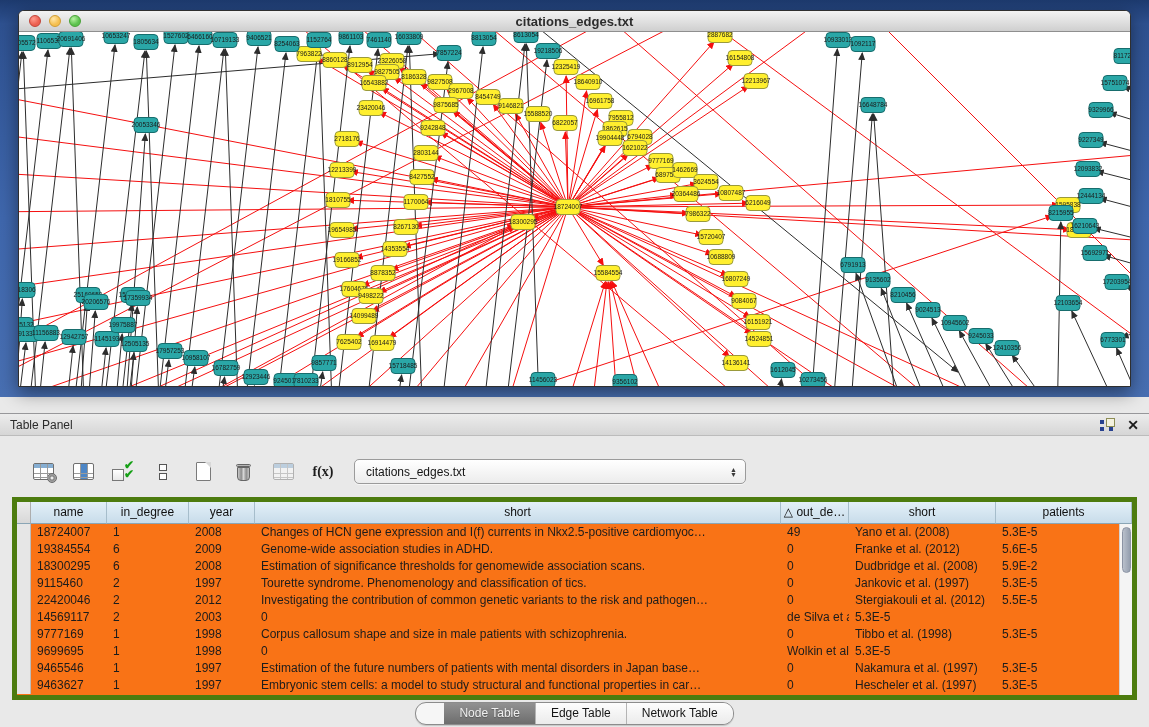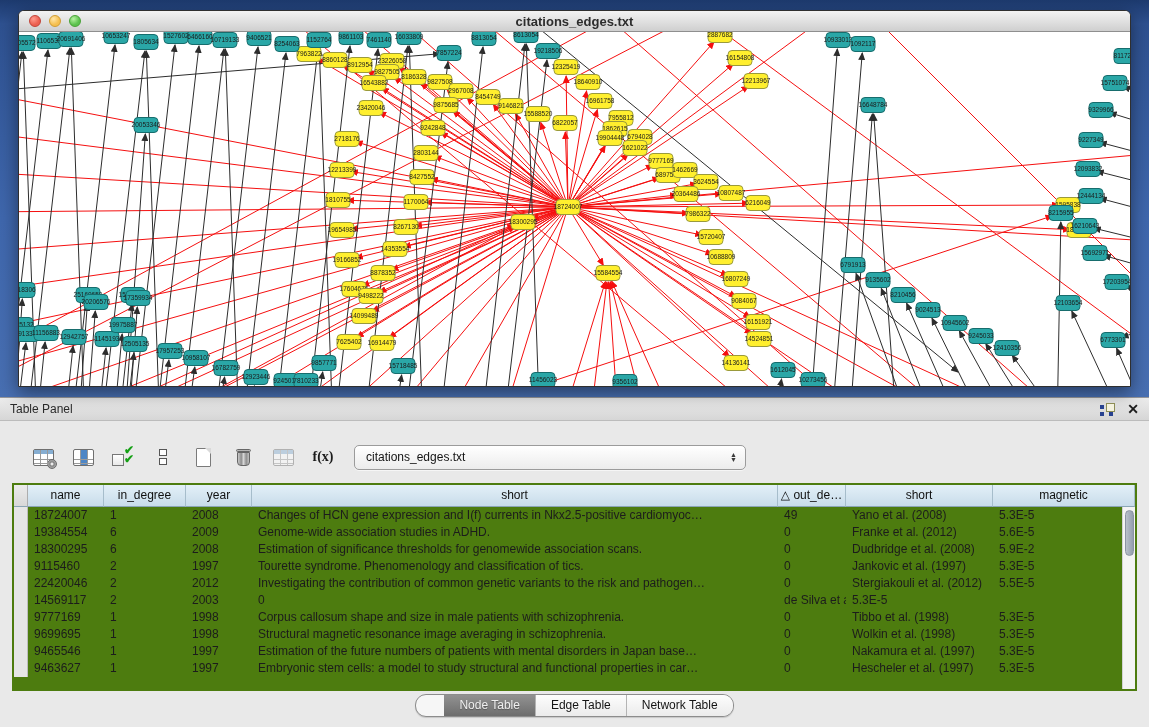--- a/index.html
+++ b/index.html
@@ -22,21 +22,21 @@
   .light.yellow{ background:radial-gradient(circle at 35% 30%,#ffe6a8,#f5bf4f 60%); border:1px solid #d09c32; }
   .light.green { background:radial-gradient(circle at 35% 30%,#b6f2a1,#5cc24e 60%); border:1px solid #47a236; }
   .canvas { position:relative; height:354px; background:#fff; overflow:hidden; }
   .canvas svg { position:absolute; left:0; top:0; }
   .net-label { font-size:6.5px; fill:#1b1b1b; text-anchor:middle; pointer-events:none; }
 
   
   .panel { height:330px; background:#e9e9e9; display:flex; flex-direction:column; }
   .panel-header { height:24px; background:linear-gradient(180deg,#ececec,#d6d6d6);
     border-top:1px solid #97979a; border-bottom:1px solid #bcbcbc;
-    display:flex; align-items:center; padding:0 10px; }
+    display:flex; align-items:center; padding:0 10px;margin-top:16px; }
   .panel-title { font-size:12px; color:#2b2b2b; }
   .panel-header .spacer { flex:1; }
   .float-ic { width:15px; height:13px; position:relative; margin-right:12px; }
   .float-ic .sq { position:absolute; right:0; top:0; width:9px; height:9px; border:1px solid #8d8d55; background:#f4f2df; }
   .float-ic .d1,.float-ic .d2,.float-ic .d3 { position:absolute; width:4px; height:4px; background:#27418f; }
   .float-ic .d1{ left:0; bottom:0; } .float-ic .d2{ left:0; top:2px; } .float-ic .d3{ right:2px; bottom:0; }
   .close-ic { font-size:14px; font-weight:bold; color:#1c1c1c; line-height:14px; }
 
   .toolbar { height:58px; display:flex; align-items:center; padding:14px 0 0 30px; gap:14px; }
   .tb-ic { width:26px; height:24px; display:flex; align-items:center; justify-content:center; }
@@ -61,22 +61,22 @@
   .trash-ic .lid { position:absolute; top:1px; left:0; right:0; height:3px; background:linear-gradient(#dcdcdc,#8f8f8f); border:1px solid #666; border-radius:2px; }
   .trash-ic .bin { position:absolute; top:4px; left:1px; right:1px; bottom:0; background:linear-gradient(90deg,#c9c9c9,#8f8f8f 30%,#d6d6d6 50%,#8f8f8f 75%,#c2c2c2); border:1px solid #666; border-radius:0 0 4px 4px; }
   .dis { opacity:.45; }
   .fx-ic { font-family:"Liberation Serif", serif; font-weight:bold; font-size:14px; color:#1c1c1c; }
   .combo { margin-left:4px; width:392px; height:25px; border:1px solid #9b9b9b; border-radius:5px;
     background:linear-gradient(180deg,#ffffff,#ececec); display:flex; align-items:center;
     padding:0 8px 0 11px; font-size:12px; color:#141414; box-shadow:0 1px 0 rgba(255,255,255,.6); }
   .combo .lbl { flex:1; }
   .combo .arrows { display:flex; flex-direction:column; line-height:5px; font-size:7px; color:#3a3a3a; }
 
-  .tablebox { margin:4px 12px 0 12px; height:208px; background:#4d7c0f;
-    border:2px solid #4d7c0f; position:relative; overflow:hidden; }
+  .tablebox { margin:4px 12px 0 12px; height:208px; background:#f97316;
+    border:5px solid #4d7c0f; position:relative; overflow:hidden; }
   .tgrid { display:grid; grid-template-columns:14px 76px 82px 66px 526px 68px 147px 1fr; }
   .thead { height:22px; }
   .thead .hc { background:linear-gradient(180deg,#e3f0f8,#c8dcea); border-right:1px solid #a6bdcb;
     border-bottom:1px solid #8aa5b5; font-size:12px; color:#101010; text-align:center; line-height:21px;
     overflow:hidden; white-space:nowrap; }
   .thead .gutter { background:linear-gradient(180deg,#ececec,#d8d8d8); border-right:1px solid #adadad; border-bottom:1px solid #8aa5b5; }
   .trow { height:17px; }
   .trow .tc { font-size:12px; color:#1c1c1c; line-height:17px; padding-left:6px;
     white-space:nowrap; overflow:hidden; }
   .trow .gutter { background:#e6e6e6; border-right:1px solid #bdbdbd; }
@@ -885,21 +885,21 @@
   <div class="tablebox">
     <div class="tgrid thead">
       <div class="gutter"></div>
 
     <div class="hc">name</div>
         <div class="hc">in_degree</div>
         <div class="hc">year</div>
         <div class="hc">short</div>
         <div class="hc">△ out_de…</div>
         <div class="hc">short</div>
-        <div class="hc">magnetic</div>
+        <div class="hc">patients</div>
       </div>
     <div>
         <div class="tgrid trow">
           <div class="gutter"></div>
           <div class="tc">18724007</div>
           <div class="tc">1</div>
           <div class="tc">2008</div>
           <div class="tc">Changes of HCN gene expression and I(f) currents in Nkx2.5-positive cardiomyoc…</div>
           <div class="tc">49</div>
           <div class="tc">Yano et al. (2008)</div>
@@ -962,21 +962,20 @@
           <div class="tc">Corpus callosum shape and size in male patients with schizophrenia.</div>
           <div class="tc">0</div>
           <div class="tc">Tibbo et al. (1998)</div>
           <div class="tc">5.3E-5</div>
         </div>
         <div class="tgrid trow">
           <div class="gutter"></div>
           <div class="tc">9699695</div>
           <div class="tc">1</div>
           <div class="tc">1998</div>
-          <div class="tc">Structural magnetic resonance image averaging in schizophrenia.</div>
           <div class="tc">0</div>
           <div class="tc">Wolkin et al. (1998)</div>
           <div class="tc">5.3E-5</div>
         </div>
         <div class="tgrid trow">
           <div class="gutter"></div>
           <div class="tc">9465546</div>
           <div class="tc">1</div>
           <div class="tc">1997</div>
           <div class="tc">Estimation of the future numbers of patients with mental disorders in Japan base…</div>

